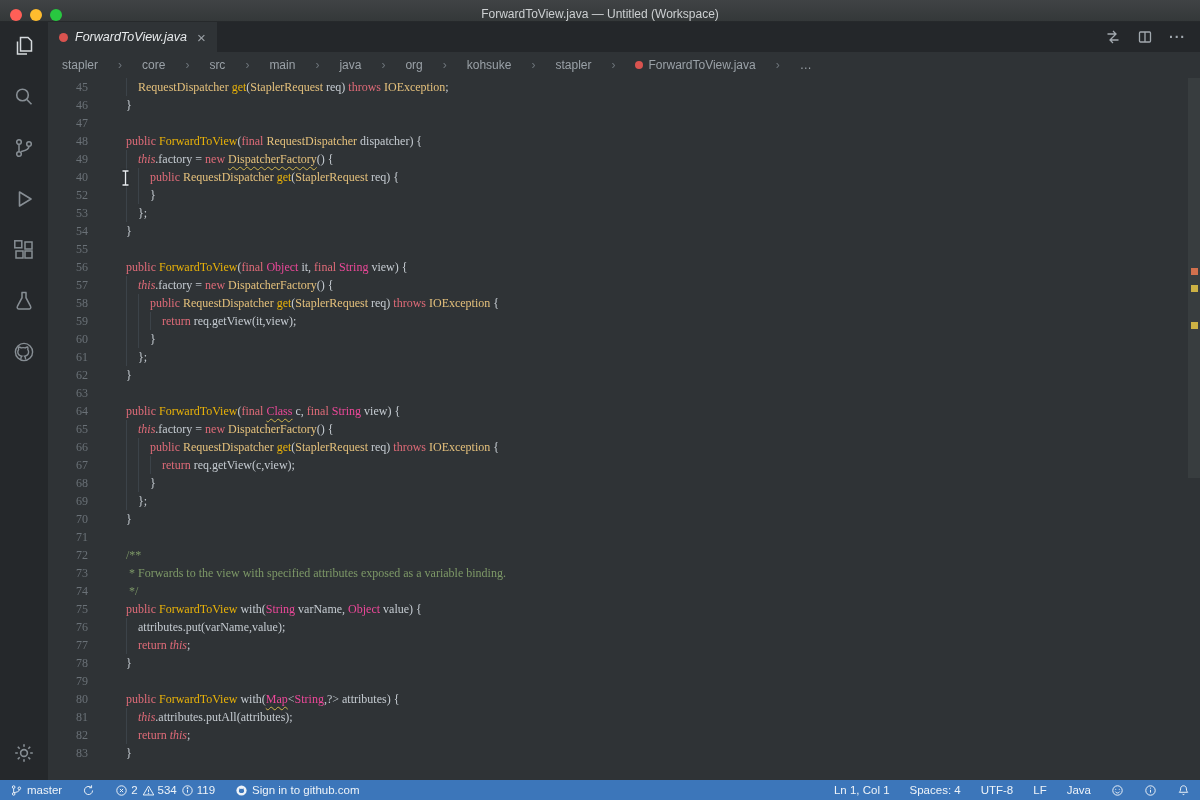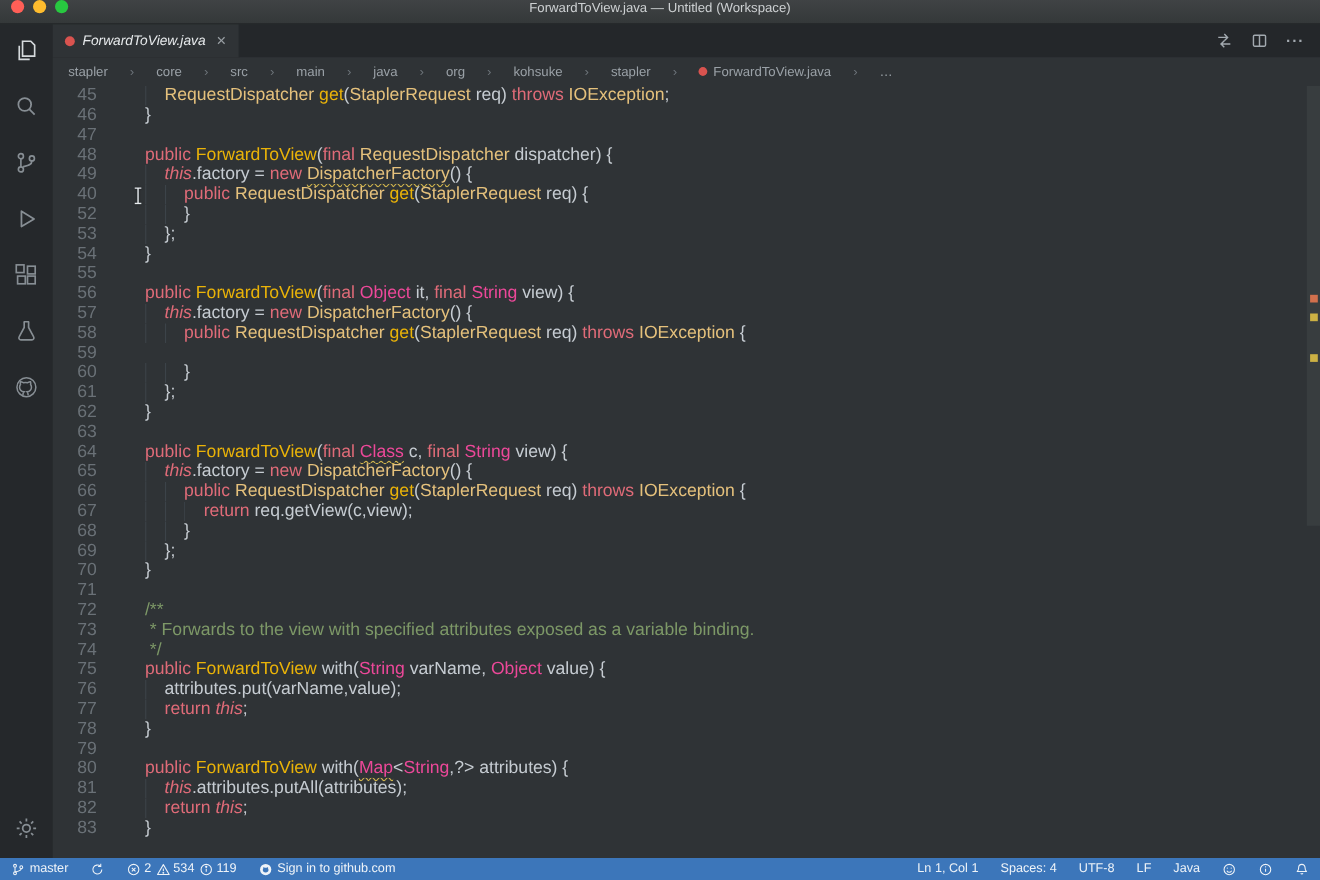--- a/index.html
+++ b/index.html
@@ -8,21 +8,21 @@
     width:1200px; height:800px; overflow:hidden;
     background:#2f3336;
     font-family:"Liberation Sans","DejaVu Sans",sans-serif;
     -webkit-font-smoothing:antialiased;
   }
   
   .titlebar{
     height:22px; position:relative;
     background:linear-gradient(#404345,#343839);
     border-bottom:1px solid #26292b;
-    display:flex; align-items:flex-start;
+    display:flex; align-items:flex-end;
   }
   .traffic{display:flex; gap:8px; padding-left:10px; z-index:2;}
   .light{width:12px; height:12px; border-radius:50%; display:inline-block;}
   .light.red{background:#ff5f57;} .light.yellow{background:#febc2e;} .light.green{background:#28c840;}
   .win-title{position:absolute; left:0; right:0; text-align:center; font-size:12px; color:#cdd0d2;}
   
   .main{display:flex; height:758px;}
   .activitybar{
     width:48px; background:#25282b; flex:none;
     display:flex; flex-direction:column; align-items:center;
@@ -49,21 +49,21 @@
   .breadcrumbs{
     height:26px; display:flex; align-items:center;
     padding-left:14px; font-size:12px; color:#9aa1a7; gap:20px; white-space:nowrap;
   }
   .bc-item{display:flex; align-items:center; gap:5px; cursor:pointer;}
   .bc-sep{color:#6d747a; font-size:12px;}
   .breadcrumbs .err-dot{width:8px; height:8px;}
   
   .editor-wrap{position:relative; height:702px; overflow:hidden;}
   .code-area{position:absolute; inset:0 14px 0 0;}
-  .code-row{display:flex; height:18px; font-family:Liberation Sans, sans-serif; font-size:16px; line-height:18px;}
+  .code-row{display:flex; height:18px; font-family:Liberation Serif, serif; font-size:12px; line-height:18px;}
   .line-num{width:40px; flex:none; text-align:right; color:#6a7177; user-select:none;}
   .line-text{padding-left:26px; white-space:pre;}
   .ws{display:inline-block; height:18px; vertical-align:top;}
   .guide{box-shadow:inset 1px 0 0 #3c4349;}
   .tok-p{color:#c6ccd2;}
   .tok-k{color:#df6b78;}
   .tok-t{color:#e5c17c;}
   .tok-f{color:#eab308;}
   .tok-b{color:#ec4899;}
   .tok-c{color:#7d9867;}
@@ -252,20 +252,21 @@
           <div class="code-row">
             <span class="line-num">57</span>
             <span class="line-text"><span class="ws">    </span><span class="ws guide">    </span><span class="tok-th">this</span><span class="tok-p">.factory = </span><span class="tok-k">new</span><span class="tok-p"> </span><span class="tok-t">DispatcherFactory</span><span class="tok-p">() {</span></span>
           </div>
           <div class="code-row">
             <span class="line-num">58</span>
             <span class="line-text"><span class="ws">    </span><span class="ws guide">    </span><span class="ws guide">    </span><span class="tok-k">public</span><span class="tok-p"> </span><span class="tok-t">RequestDispatcher</span><span class="tok-p"> </span><span class="tok-f">get</span><span class="tok-p">(</span><span class="tok-t">StaplerRequest</span><span class="tok-p"> req) </span><span class="tok-k">throws</span><span class="tok-p"> </span><span class="tok-t">IOException</span><span class="tok-p"> {</span></span>
           </div>
           <div class="code-row">
             <span class="line-num">59</span>
+            <span class="line-text"><span class="ws">    </span><span class="ws guide">    </span><span class="ws guide">    </span><span class="ws guide">    </span><span class="tok-k">return</span><span class="tok-p"> req.getView(it,view);</span></span>
           </div>
           <div class="code-row">
             <span class="line-num">60</span>
             <span class="line-text"><span class="ws">    </span><span class="ws guide">    </span><span class="ws guide">    </span><span class="tok-p">}</span></span>
           </div>
           <div class="code-row">
             <span class="line-num">61</span>
             <span class="line-text"><span class="ws">    </span><span class="ws guide">    </span><span class="tok-p">};</span></span>
           </div>
           <div class="code-row">

